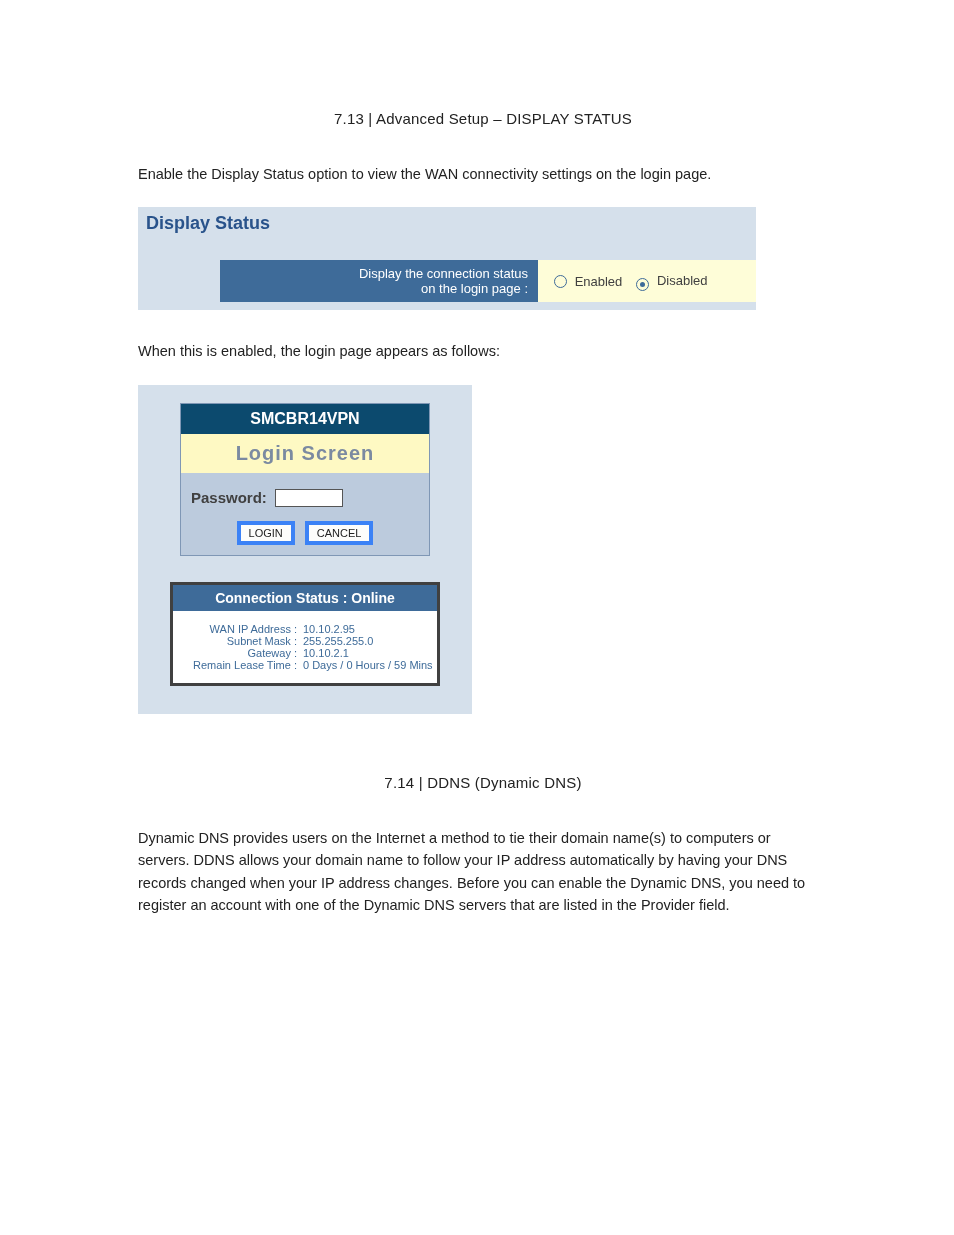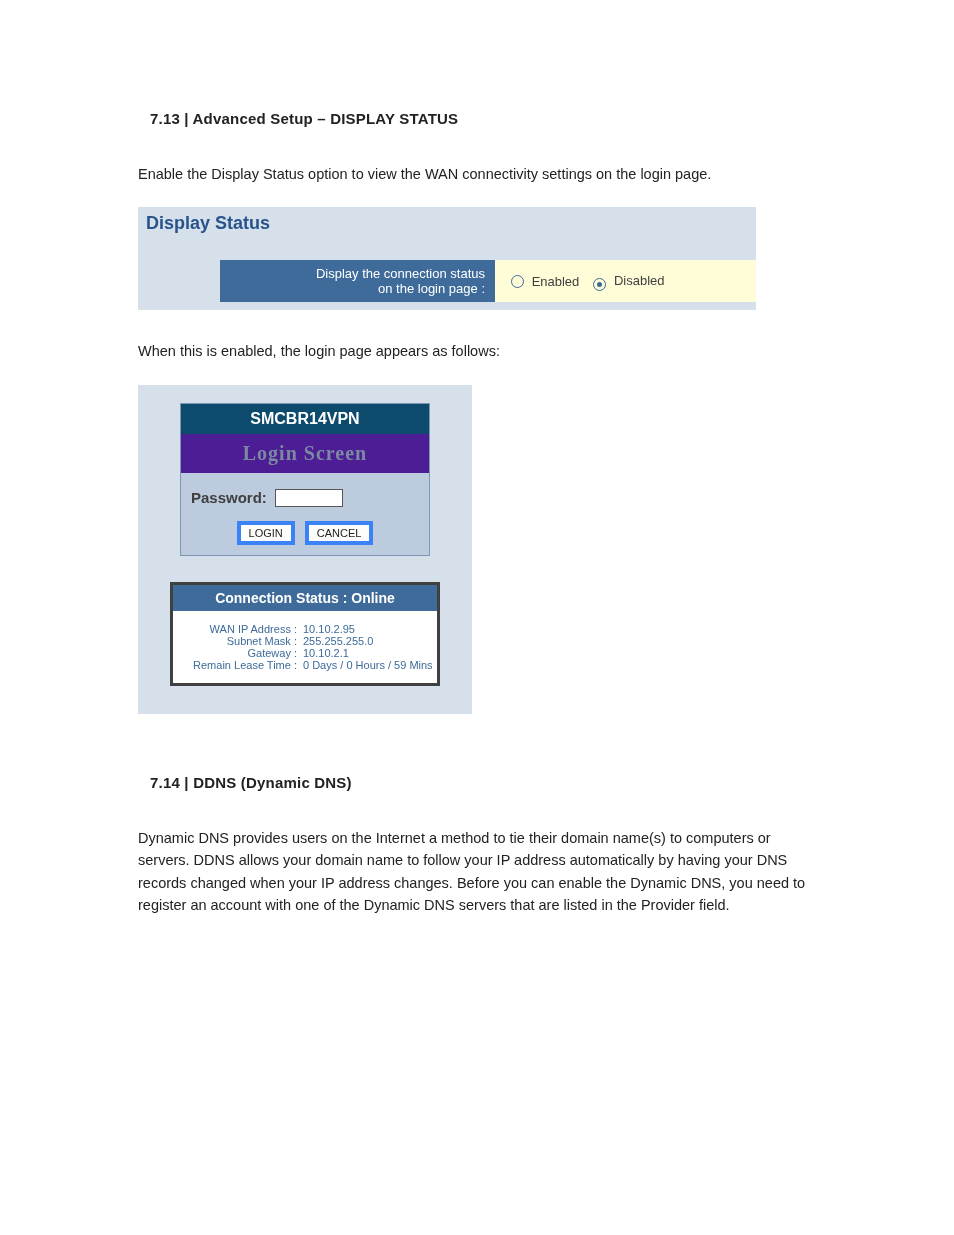--- a/index.html
+++ b/index.html
@@ -9,24 +9,25 @@
     font-family: Verdana, Arial, sans-serif;
     color: #222;
   }
   .page {
     width: 954px;
     min-height: 1235px;
     box-sizing: border-box;
     padding: 110px 138px 80px 138px;
   }
   .section-heading {
-    font-weight: bold;
+    font-weight: normal;
     font-size: 15px;
     margin: 0 0 36px 12px;
     letter-spacing: 0.2px;
+    text-align: center;
   }
   .body-text {
     font-size: 14.5px;
     line-height: 1.55;
     margin: 0 0 22px 0;
   }
 
   
   .ds-panel {
     width: 618px;
@@ -43,21 +44,21 @@
     font-family: Arial, sans-serif;
   }
   .ds-row {
     display: flex;
     align-items: stretch;
   }
   .ds-left-pad {
     width: 82px;
   }
   .ds-label-cell {
-    width: 275px;
+    width: 318px;
     background: #3e6b99;
     color: #ffffff;
     font-size: 13px;
     text-align: right;
     padding: 6px 10px;
     box-sizing: border-box;
     display: flex;
     flex-direction: column;
     justify-content: center;
     font-family: Arial, sans-serif;
@@ -112,28 +113,27 @@
   }
   .login-header {
     background: #0c4a6e;
     color: #ffffff;
     text-align: center;
     font-weight: bold;
     font-size: 16px;
     padding: 6px 0;
   }
   .login-sub {
-    background: #4c1d95;
+    background: #fef9c3;
     color: #7b8aa1;
     text-align: center;
     font-weight: bold;
     font-size: 20px;
     padding: 8px 0;
     letter-spacing: 1px;
-    font-family: Liberation Serif, serif;
   }
   .login-body {
     background: #bccbdd;
     padding: 16px 10px 10px 10px;
   }
   .pw-row {
     display: flex;
     align-items: center;
     gap: 8px;
     margin-bottom: 14px;

